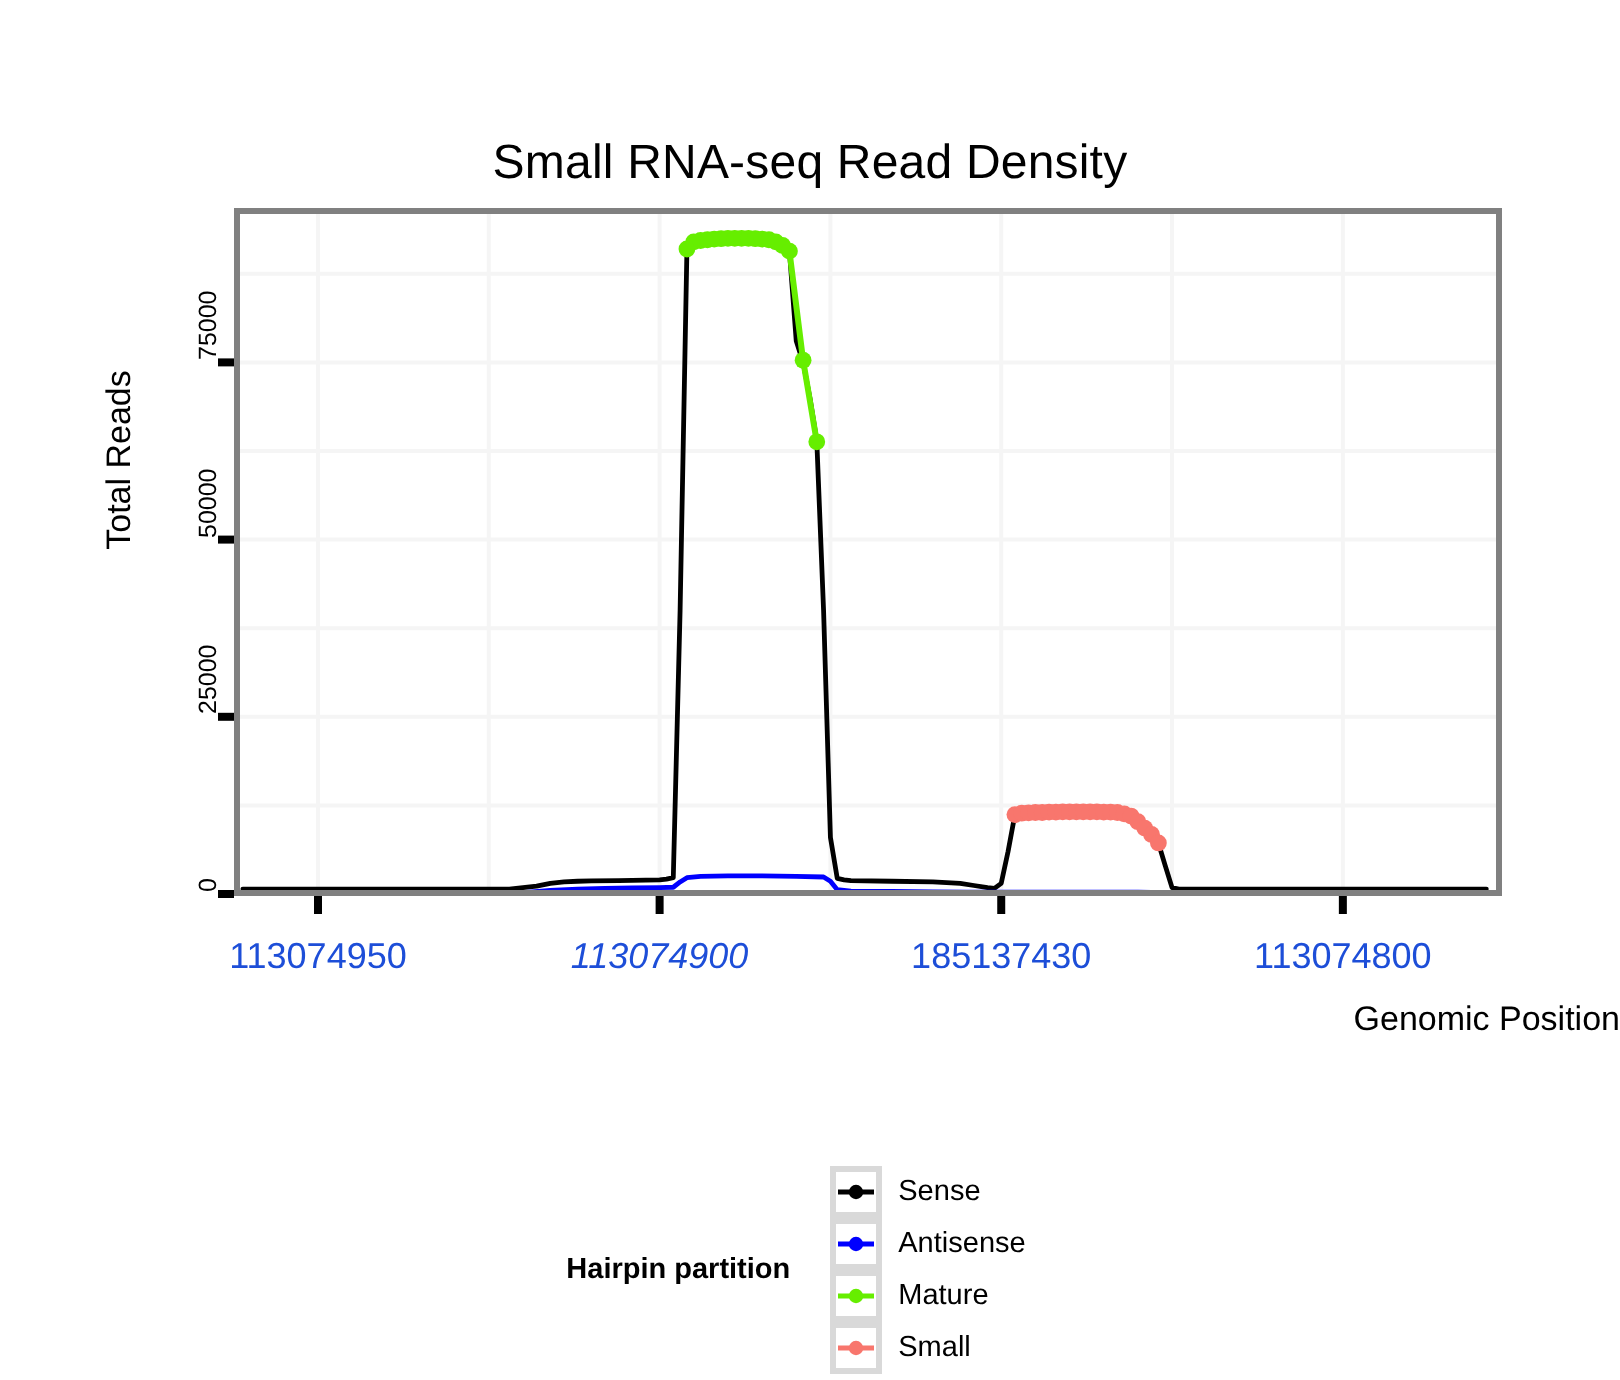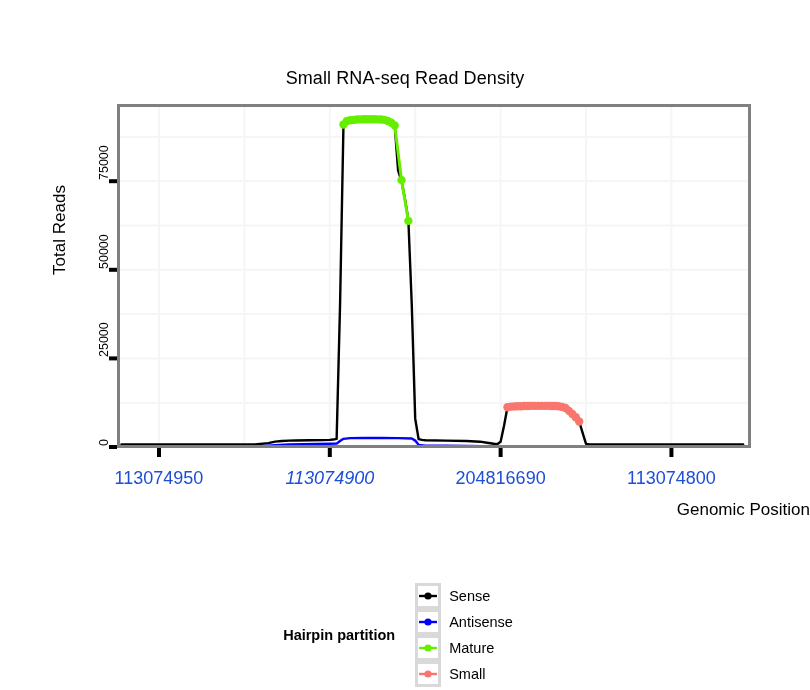--- a/index.html
+++ b/index.html
@@ -19,21 +19,21 @@
     left: 0; top: 0;
     width: 810px;
     height: 690px;
   }
   .plot-title {
     position: absolute;
     left: 0;
     top: 68px;
     width: 810px;
     text-align: center;
-    font-size: 18px;
+    font-size: 24px;
     color: #000000;
     letter-spacing: 0.1px;
   }
   .y-axis-label {
     position: absolute;
     left: -100px;
     top: 220px;
     width: 320px;
     text-align: center;
     font-size: 17px;
@@ -197,21 +197,21 @@
 
   <div id="ytick-labels">
       <div class="ytick-label" style="left: 104px; top: 439px; width: 0px; transform-origin: 100% 50%;">0</div>
       <div class="ytick-label" style="left: 104px; top: 350.399px; width: 0px; transform-origin: 100% 50%;">25000</div>
       <div class="ytick-label" style="left: 104px; top: 261.798px; width: 0px; transform-origin: 100% 50%;">50000</div>
       <div class="ytick-label" style="left: 104px; top: 173.197px; width: 0px; transform-origin: 100% 50%;">75000</div>
     </div>
   <div id="xtick-labels">
       <div class="xtick-label" style="left: 158.995px; top: 468px;">113074950</div>
       <div class="xtick-label" style="left: 329.805px; top: 468px; font-style: italic;">113074900</div>
-      <div class="xtick-label" style="left: 500.616px; top: 468px;">204816690</div>
+      <div class="xtick-label" style="left: 500.616px; top: 468px;">185137430</div>
       <div class="xtick-label" style="left: 671.427px; top: 468px;">113074800</div>
     </div>
 
   <div class="legend">
     <div class="legend-title">Hairpin partition</div>
     <div id="legend-entries" style="display:flex;flex-direction:column;">
         <div class="legend-entry">
           <div class="legend-key">
             <svg width="20" height="20">
               <line x1="1" y1="10" x2="19" y2="10" stroke="#000000" stroke-width="2.4"></line>

